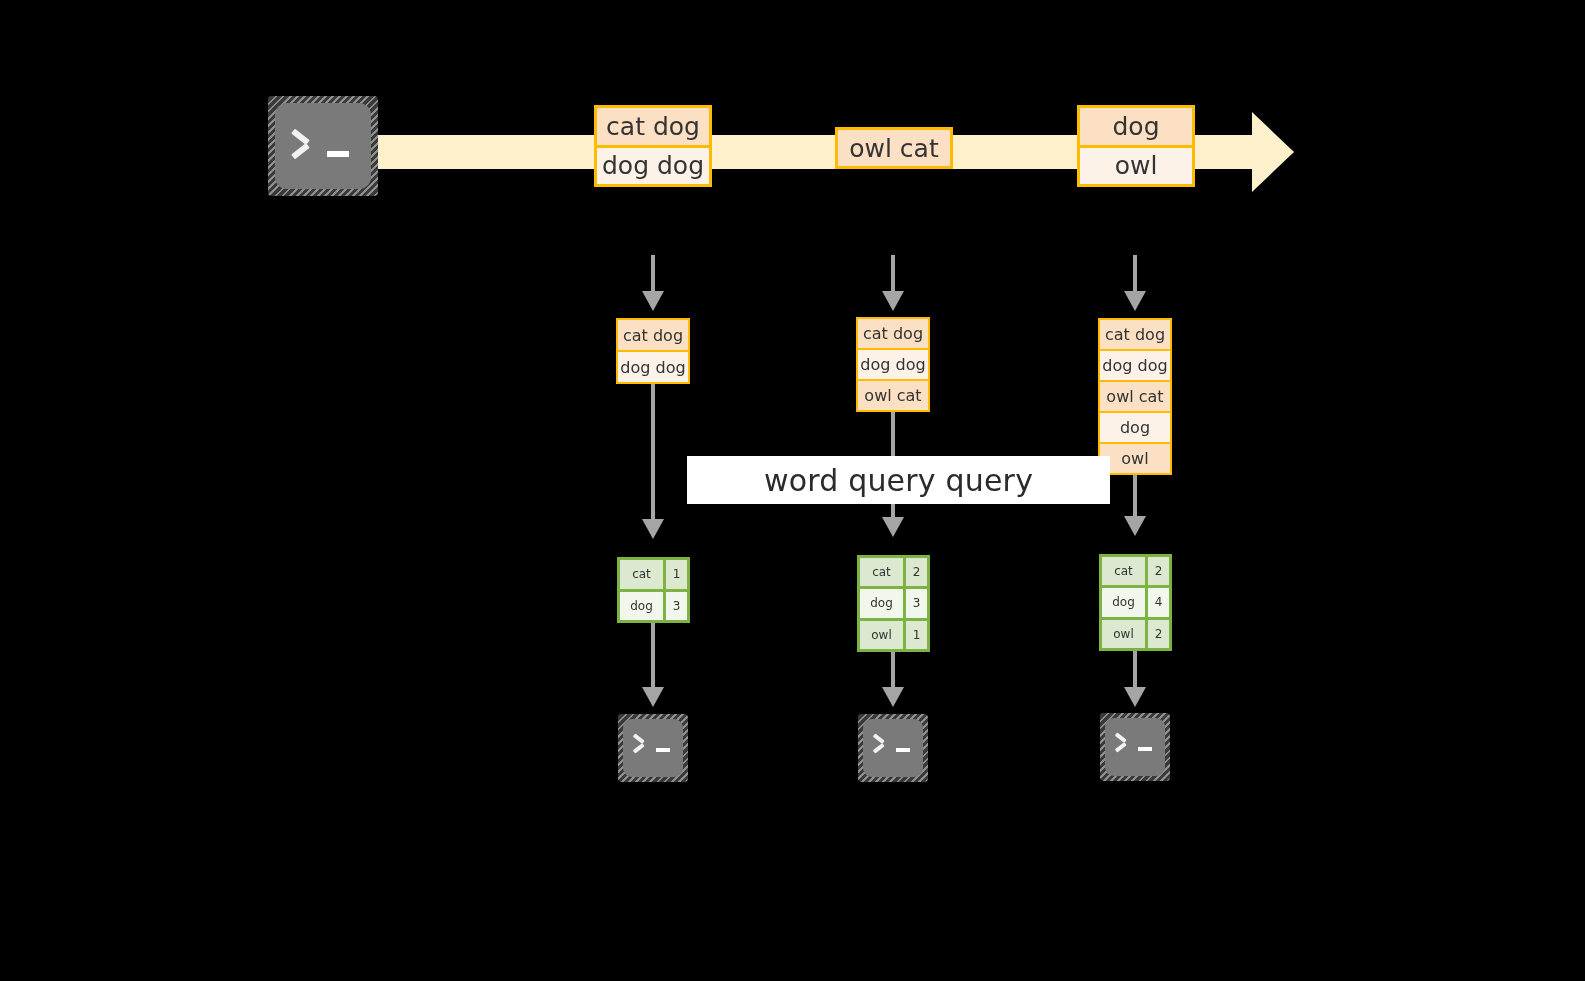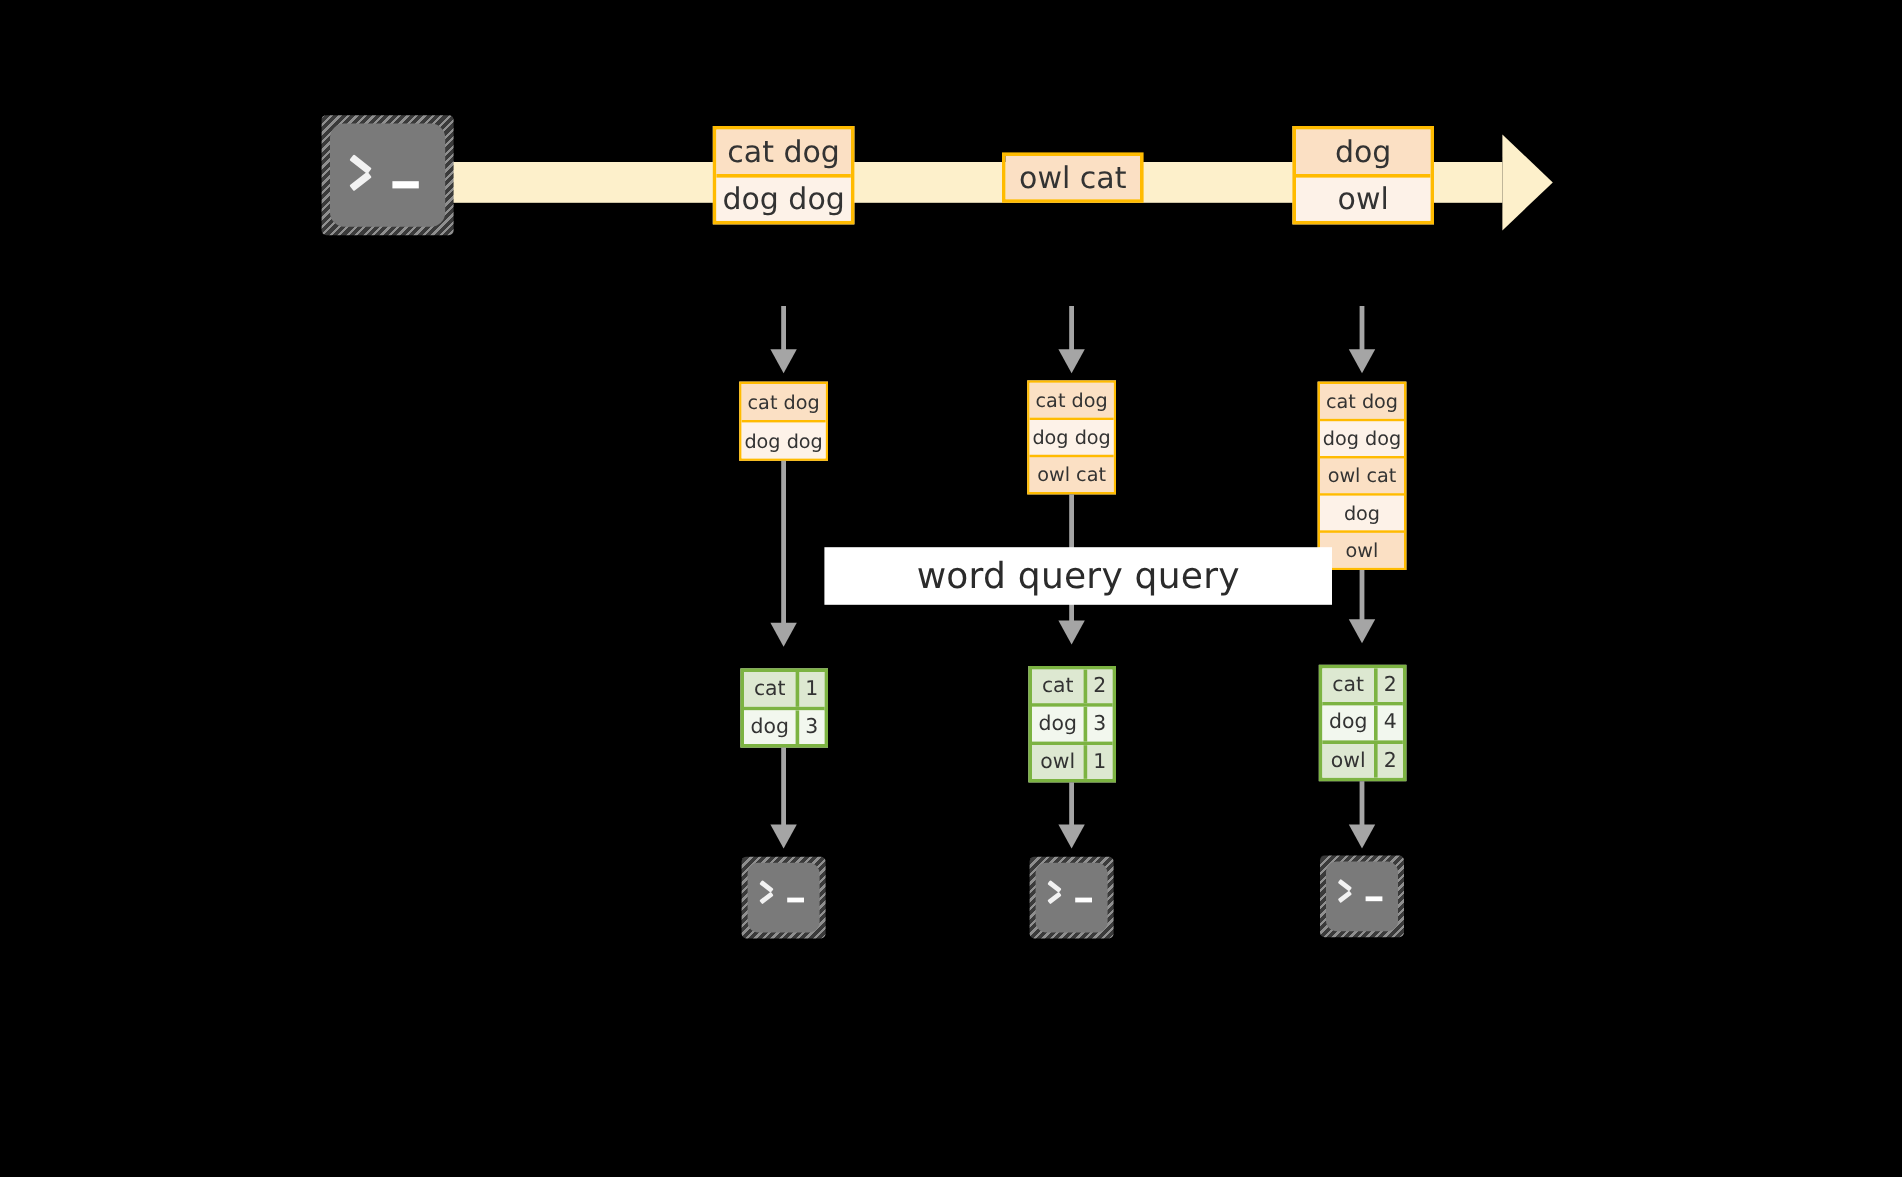--- a/index.html
+++ b/index.html
@@ -110,21 +110,21 @@
     flex: 1 1 auto;
     display: flex;
     box-sizing: border-box;
   }
   .tbl .trow + .trow { border-top: 3px solid #7cb342; }
   .tbl .trow .k, .tbl .trow .v {
     box-sizing: border-box;
     display: flex;
     align-items: center;
     justify-content: center;
-    font-size: 17px;
+    font-size: 12px;
     color: #333333;
   }
   .tbl .trow .k { width: 49px; }
   .tbl .trow .v { width: 27px; border-left: 3px solid #7cb342; }
   .tbl .trow.tint .k, .tbl .trow.tint .v { background: #dde8d1; }
   .tbl .trow.plain .k, .tbl .trow.plain .v { background: #f2f7ee; }
 
   
   .conn-line {
     position: absolute;

